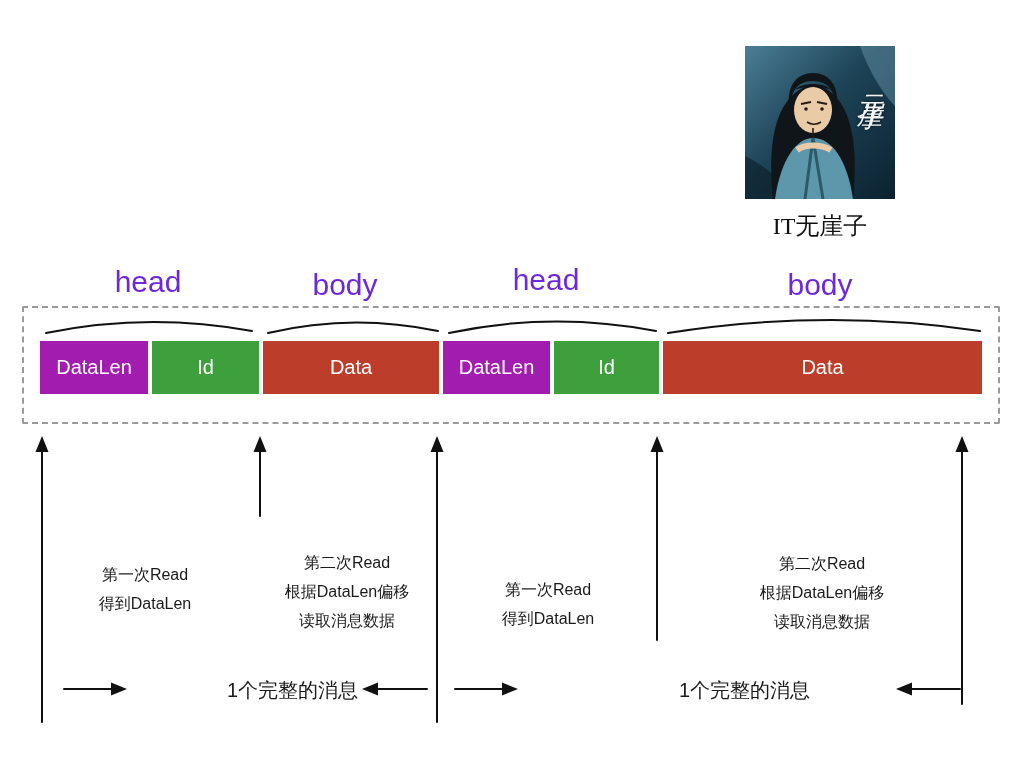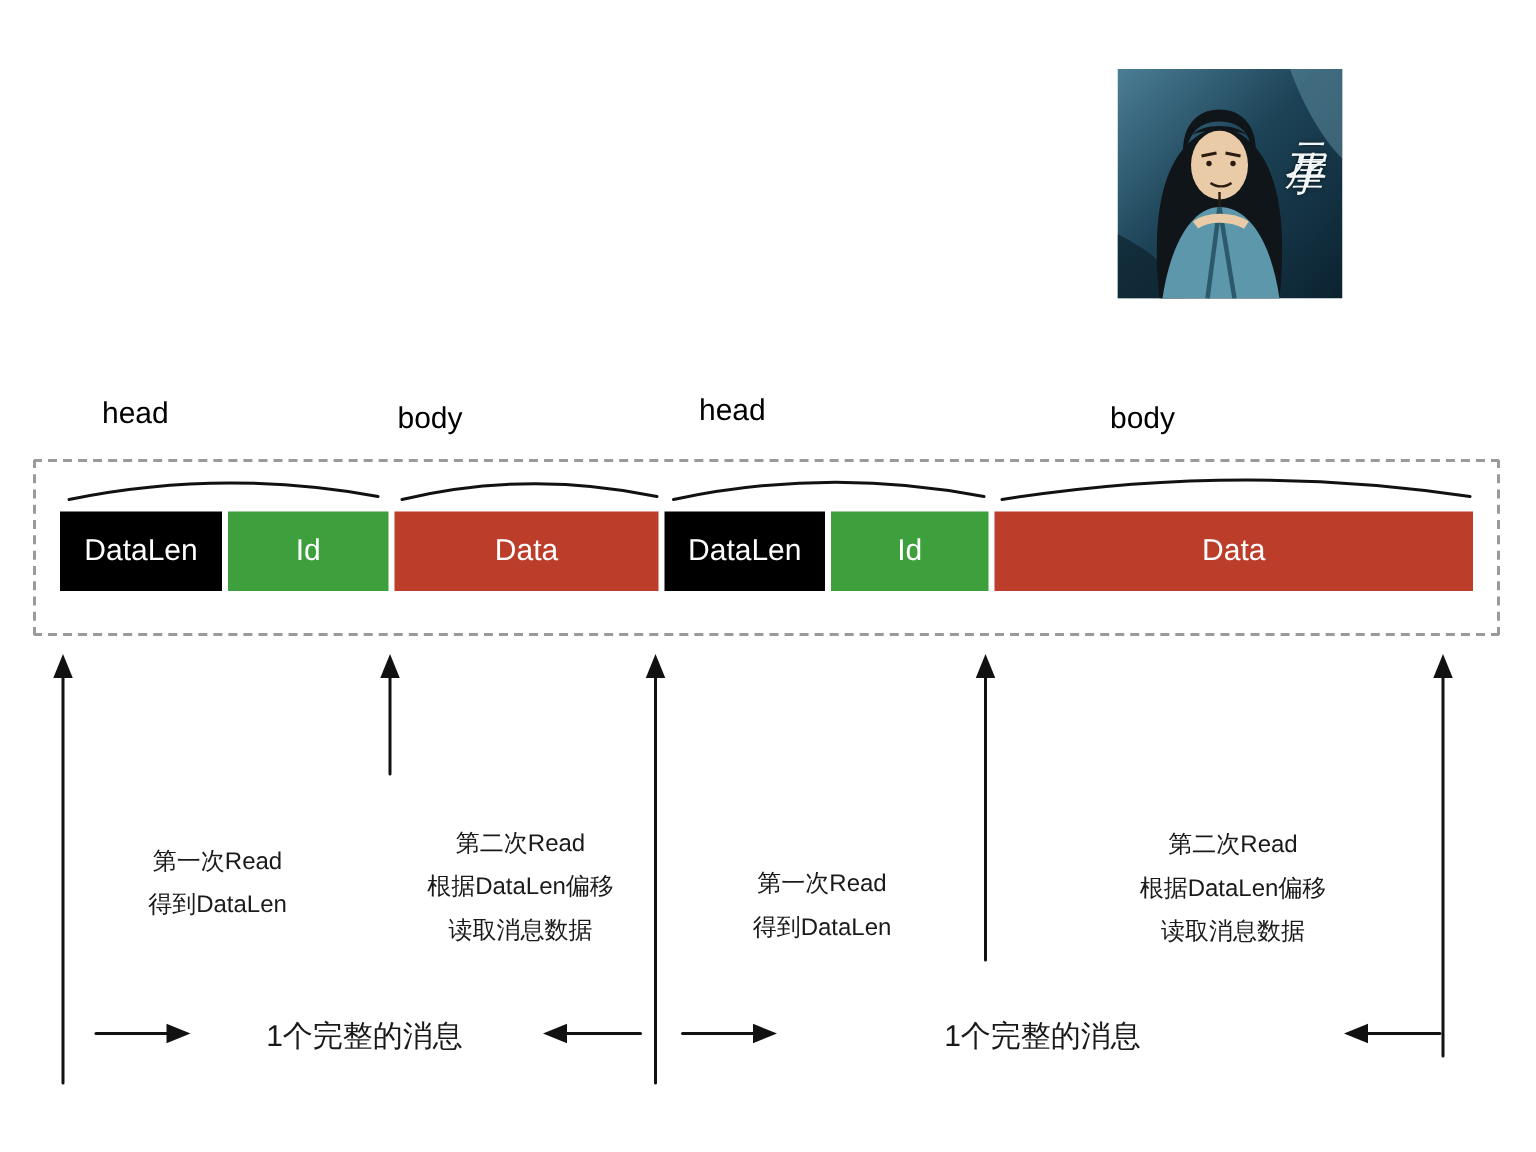--- a/index.html
+++ b/index.html
@@ -43,22 +43,23 @@
     left: 740px; top: 210px; width: 160px;
     text-align: center;
     font-family: "Liberation Serif", "DejaVu Serif", serif;
     font-size: 24px;
     color: #111111;
   }
   
   .hb-label {
     position: absolute;
     width: 160px;
-    font-size: 20px;
-    color: #000000;
+    text-align: center;
+    font-size: 30px;
+    color: #6d28d9;
   }
   .hb-head1 { left: 68px;  top: 265px; }
   .hb-body1 { left: 265px; top: 268px; }
   .hb-head2 { left: 466px; top: 263px; }
   .hb-body2 { left: 740px; top: 268px; }
   
   .stream-box {
     position: absolute;
     left: 22px; top: 306px;
     width: 978px; height: 118px;
@@ -69,21 +70,21 @@
   .segment {
     position: absolute;
     top: 341px;
     height: 53px;
     display: flex;
     align-items: center;
     justify-content: center;
     color: #ffffff;
     font-size: 20px;
   }
-  .seg-blue  { background: #000000; }
+  .seg-blue  { background: #a21caf; }
   .seg-green { background: #3da03d; }
   .seg-red   { background: #bd3d2b; text-align: right; }
   .seg-1 { left: 40px;  width: 108px; }
   .seg-2 { left: 152px; width: 107px; }
   .seg-3 { left: 263px; width: 176px; }
   .seg-4 { left: 443px; width: 107px; }
   .seg-5 { left: 554px; width: 105px; }
   .seg-6 { left: 663px; width: 319px; }
   
   .overlay {
@@ -104,21 +105,21 @@
   }
   .ann-1 { left: 50px;  top: 560px; }
   .ann-2 { left: 252px; top: 548px; }
   .ann-3 { left: 453px; top: 575px; }
   .ann-4 { left: 727px; top: 549px; }
   
   .msg-label {
     position: absolute;
     top: 677px;
     width: 230px;
-    text-align: center;
+    text-align: right;
     font-size: 20px;
     color: #1a1a1a;
   }
   .msg-1 { left: 128px; }
   .msg-2 { left: 580px; }
 </style>
 </head>
 <body>
 
 <div class="slide">
@@ -149,20 +150,21 @@
       <circle cx="77" cy="63" r="1.8" fill="#2a1c12"></circle>
 
       <path d="M62 76 C66 79 72 79 76 76 M68 82 L68 92" stroke="#2a1c12" stroke-width="1.6" fill="none"></path>
 
       <path d="M30 153 C36 112 52 92 68 92 C86 92 102 112 108 153 Z" fill="#5d97ab"></path>
       <path d="M68 92 L60 153 M68 92 L78 153" stroke="#2c5a6c" stroke-width="3" fill="none"></path>
       <path d="M52 104 C60 98 76 98 86 104" stroke="#e9cba8" stroke-width="6" fill="none"></path>
     </svg>
     <span class="avatar-watermark">元崖子</span>
   </div>
+  <div class="avatar-caption">IT无崖子</div>
 
   <div class="hb-label hb-head1">head</div>
   <div class="hb-label hb-body1">body</div>
   <div class="hb-label hb-head2">head</div>
   <div class="hb-label hb-body2">body</div>
 
   <div class="stream-box"></div>
 
   <div class="segment seg-1 seg-blue">DataLen</div>
   <div class="segment seg-2 seg-green">Id</div>

